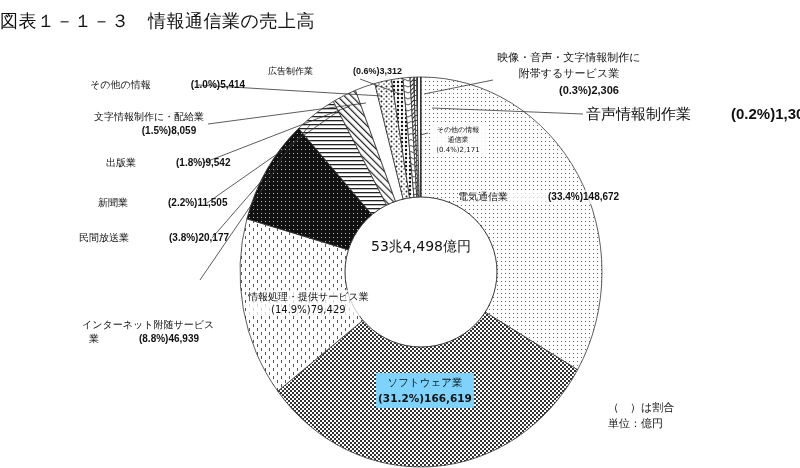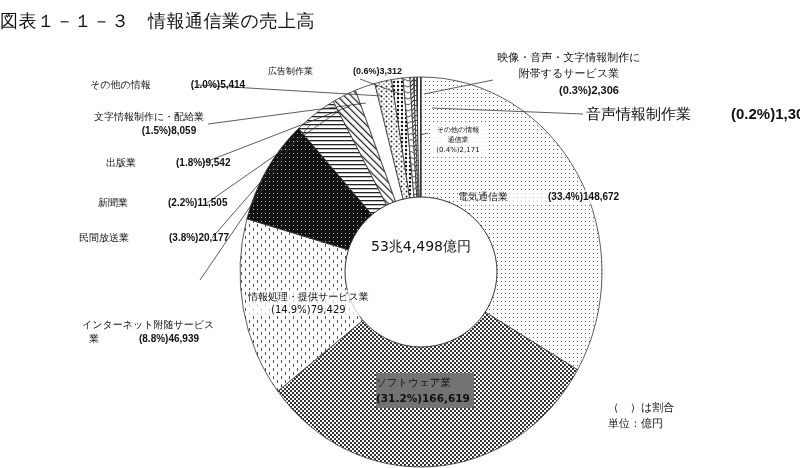--- a/index.html
+++ b/index.html
@@ -7,21 +7,21 @@
          font-family: "DejaVu Sans", "Liberation Sans", sans-serif; color: #111; }
   #chart-title { position: absolute; top: 9px; left: 0; width: 732px; text-align: left;
                  font-size: 18px; letter-spacing: 0.5px; }
   #chart-svg { position: absolute; left: 0; top: 0; }
   .lbl { position: absolute; font-size: 10px; line-height: 14px; white-space: nowrap; }
   .lbl b { font-family: "Liberation Sans", sans-serif; font-weight: bold; padding-left: 40px; }
   .center-text { position: absolute; left: 346px; top: 236px; width: 150px; text-align: center;
                  font-size: 14px; line-height: 21px; }
   .note { position: absolute; left: 608px; top: 400px; font-size: 11px; line-height: 16px; }
   .soft-box { position: absolute; left: 376px; top: 373px; width: 98px; height: 34px;
-              background: #737373; text-align: left; font-size: 10.5px; line-height: 16px; padding-top: 1px; }
+              background: #7dd3fc; text-align: center; font-size: 10.5px; line-height: 16px; padding-top: 1px; }
   .small { font-size: 7px; line-height: 10px; text-align: center; }
 </style>
 </head>
 <body>
 
 <div id="chart-title">図表１－１－３　情報通信業の売上高</div>
 
 <svg id="chart-svg" width="800" height="468" viewBox="0 0 800 468">
   <defs>
     <pattern id="p-fine-dots" width="4" height="4" patternUnits="userSpaceOnUse">

